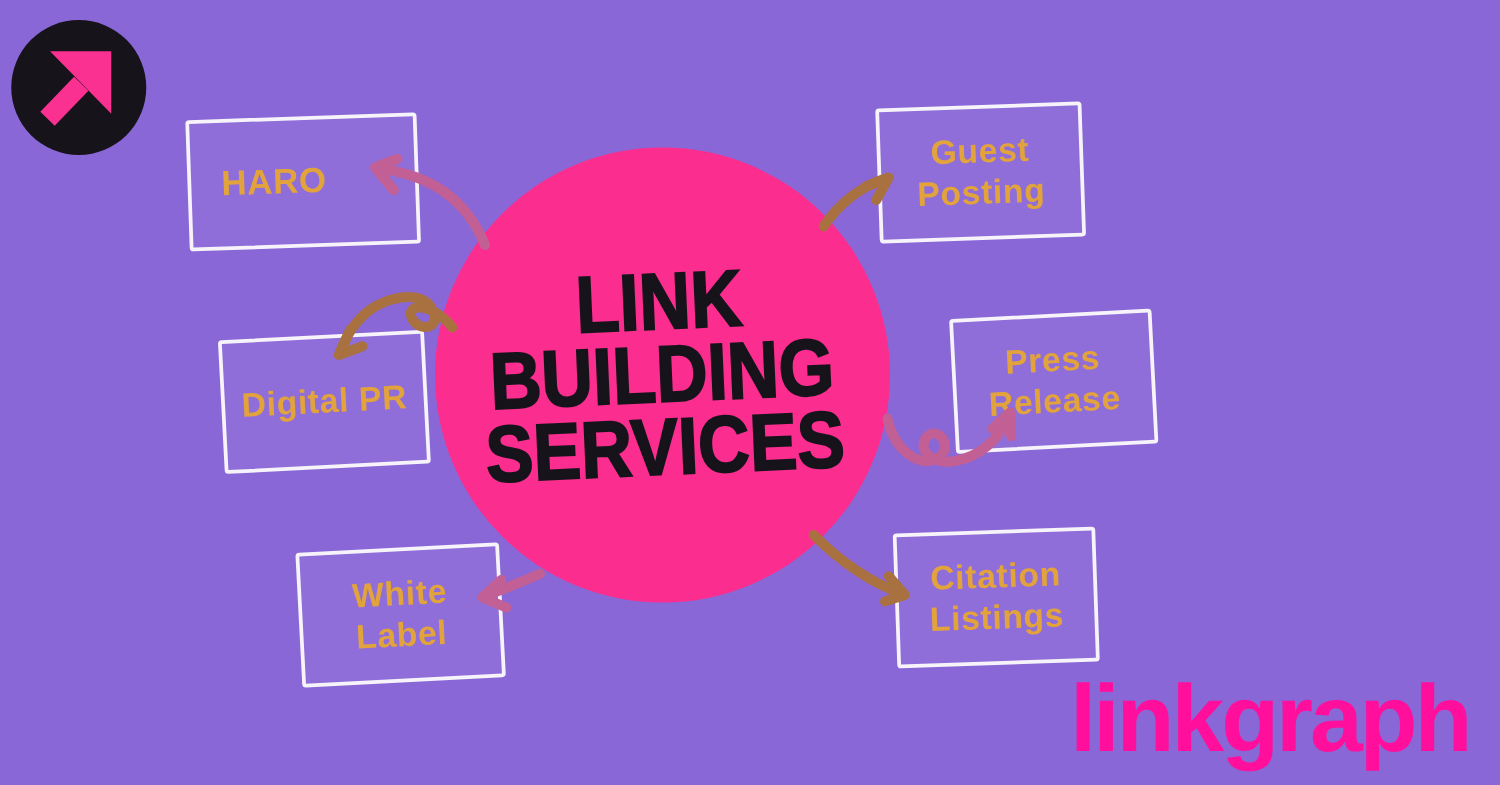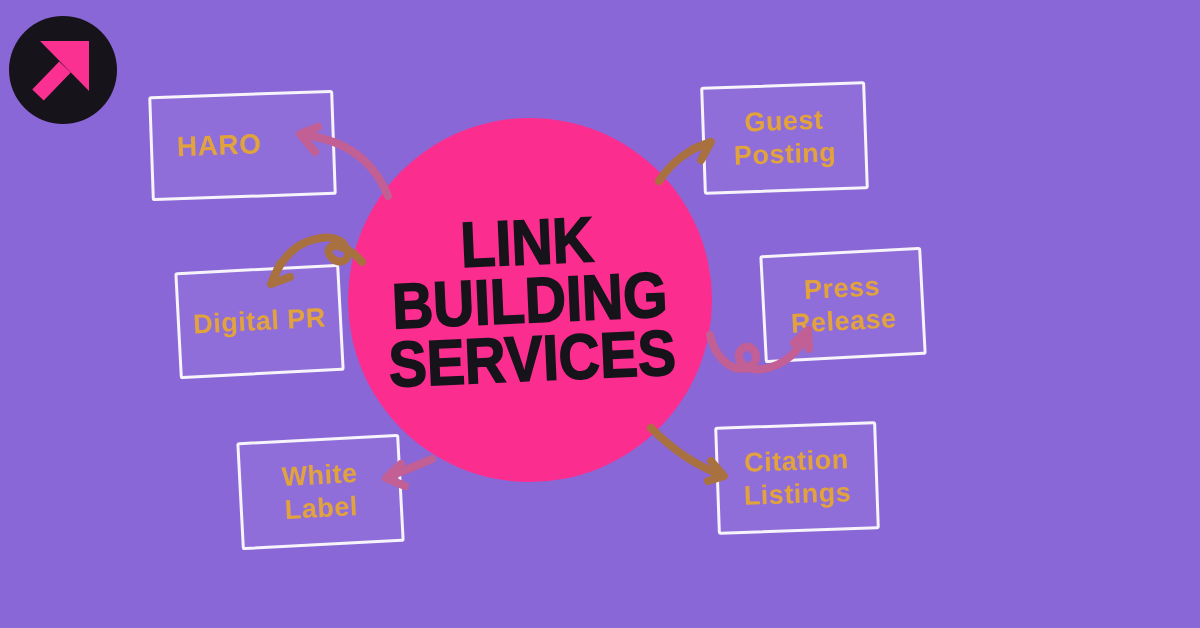--- a/index.html
+++ b/index.html
@@ -121,14 +121,15 @@
   </svg>
 
   <svg class="logo-badge" width="110" height="112" viewBox="0 0 110 112" aria-hidden="true">
     <circle class="bg" cx="55" cy="56" r="54"></circle>
     <g>
       <polygon class="pk" points="32,27 81,27 81,77"></polygon>
       <line class="pk-stroke" x1="30" y1="81" x2="57" y2="53"></line>
     </g>
   </svg>
 
+  <div class="wordmark">linkgraph</div>
 
 </div>
 
 </body></html>

